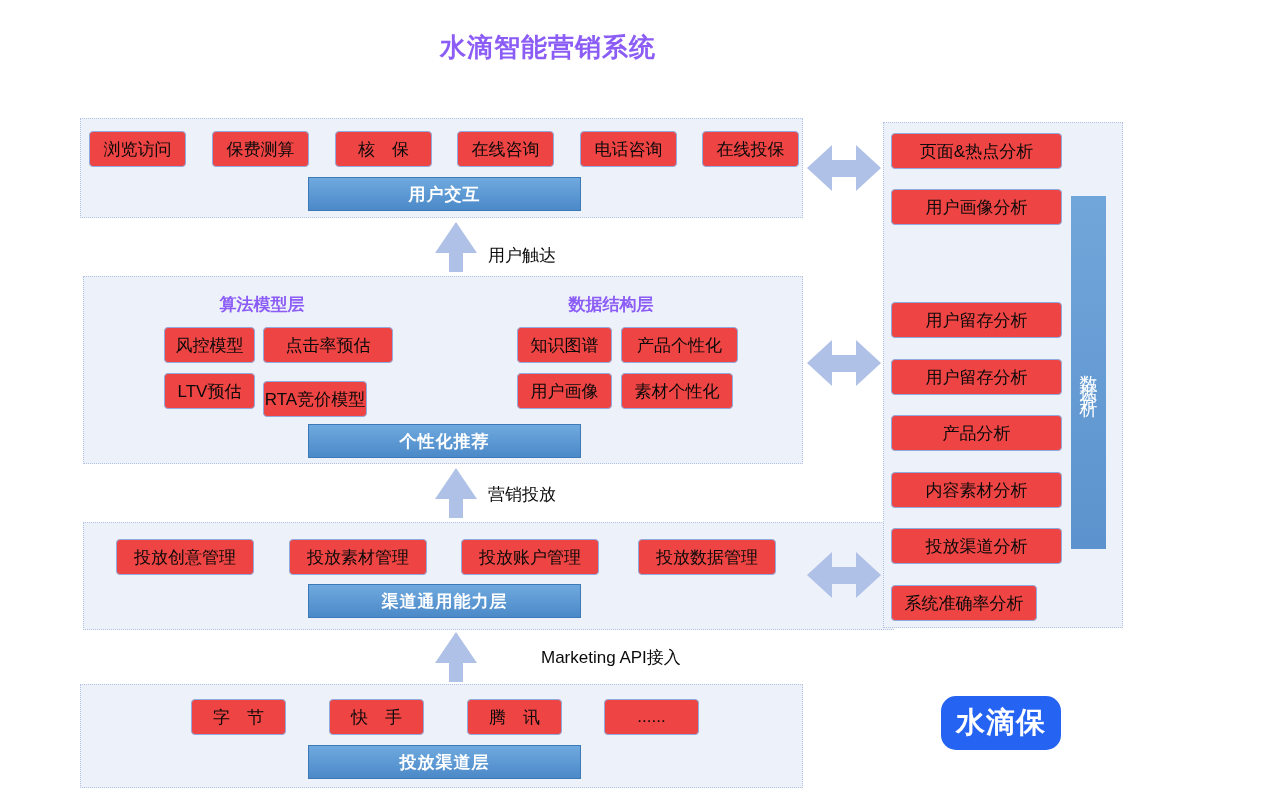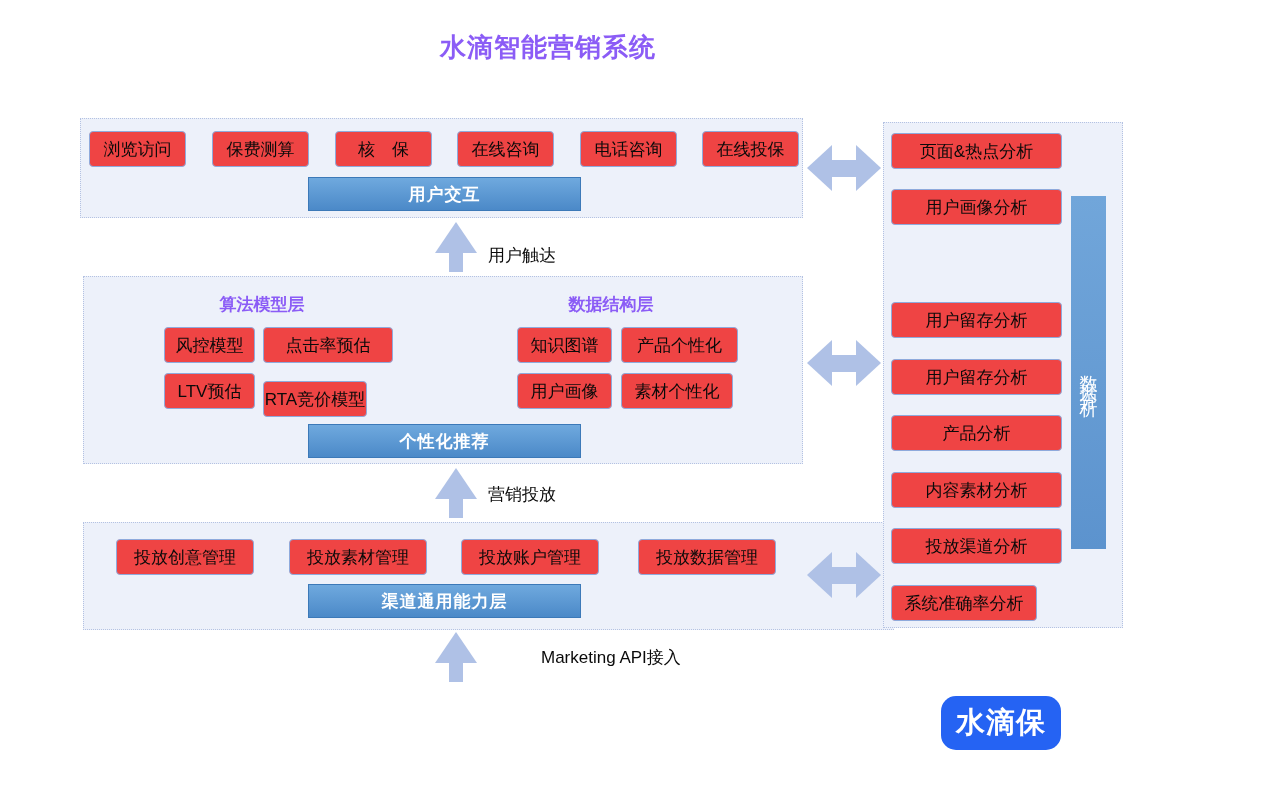--- a/index.html
+++ b/index.html
@@ -123,20 +123,27 @@
     <div class="wbox" style="left:554px;top:16px; width:138px">投放数据管理</div>
     <div class="bar" style="left:224px;top:61px;width:273px">渠道通用能力层</div>
   </div>
 
   <div class="uparrow" style="left:435px; top:632px;">
     <div class="ua-head"></div>
     <div class="ua-stem"></div>
   </div>
   <div class="flow-label" style="left:500px; top:646px;margin-left:41px;">Marketing API接入</div>
 
+  <div class="panel" style="left:80px; top:684px; width:723px; height:104px;">
+    <div class="wbox" style="left:110px;top:14px; width:95px">字　节</div>
+    <div class="wbox" style="left:248px;top:14px; width:95px">快　手</div>
+    <div class="wbox" style="left:386px;top:14px; width:95px">腾　讯</div>
+    <div class="wbox" style="left:523px;top:14px; width:95px">......</div>
+    <div class="bar" style="left:227px;top:60px;width:273px">投放渠道层</div>
+  </div>
 
   <div class="dbl" style="left:807px; top:145px;">
     <div class="da-l"></div>
     <div class="da-m"></div>
     <div class="da-r"></div>
   </div>
   <div class="dbl" style="left:807px; top:340px;">
     <div class="da-l"></div>
     <div class="da-m"></div>
     <div class="da-r"></div>

